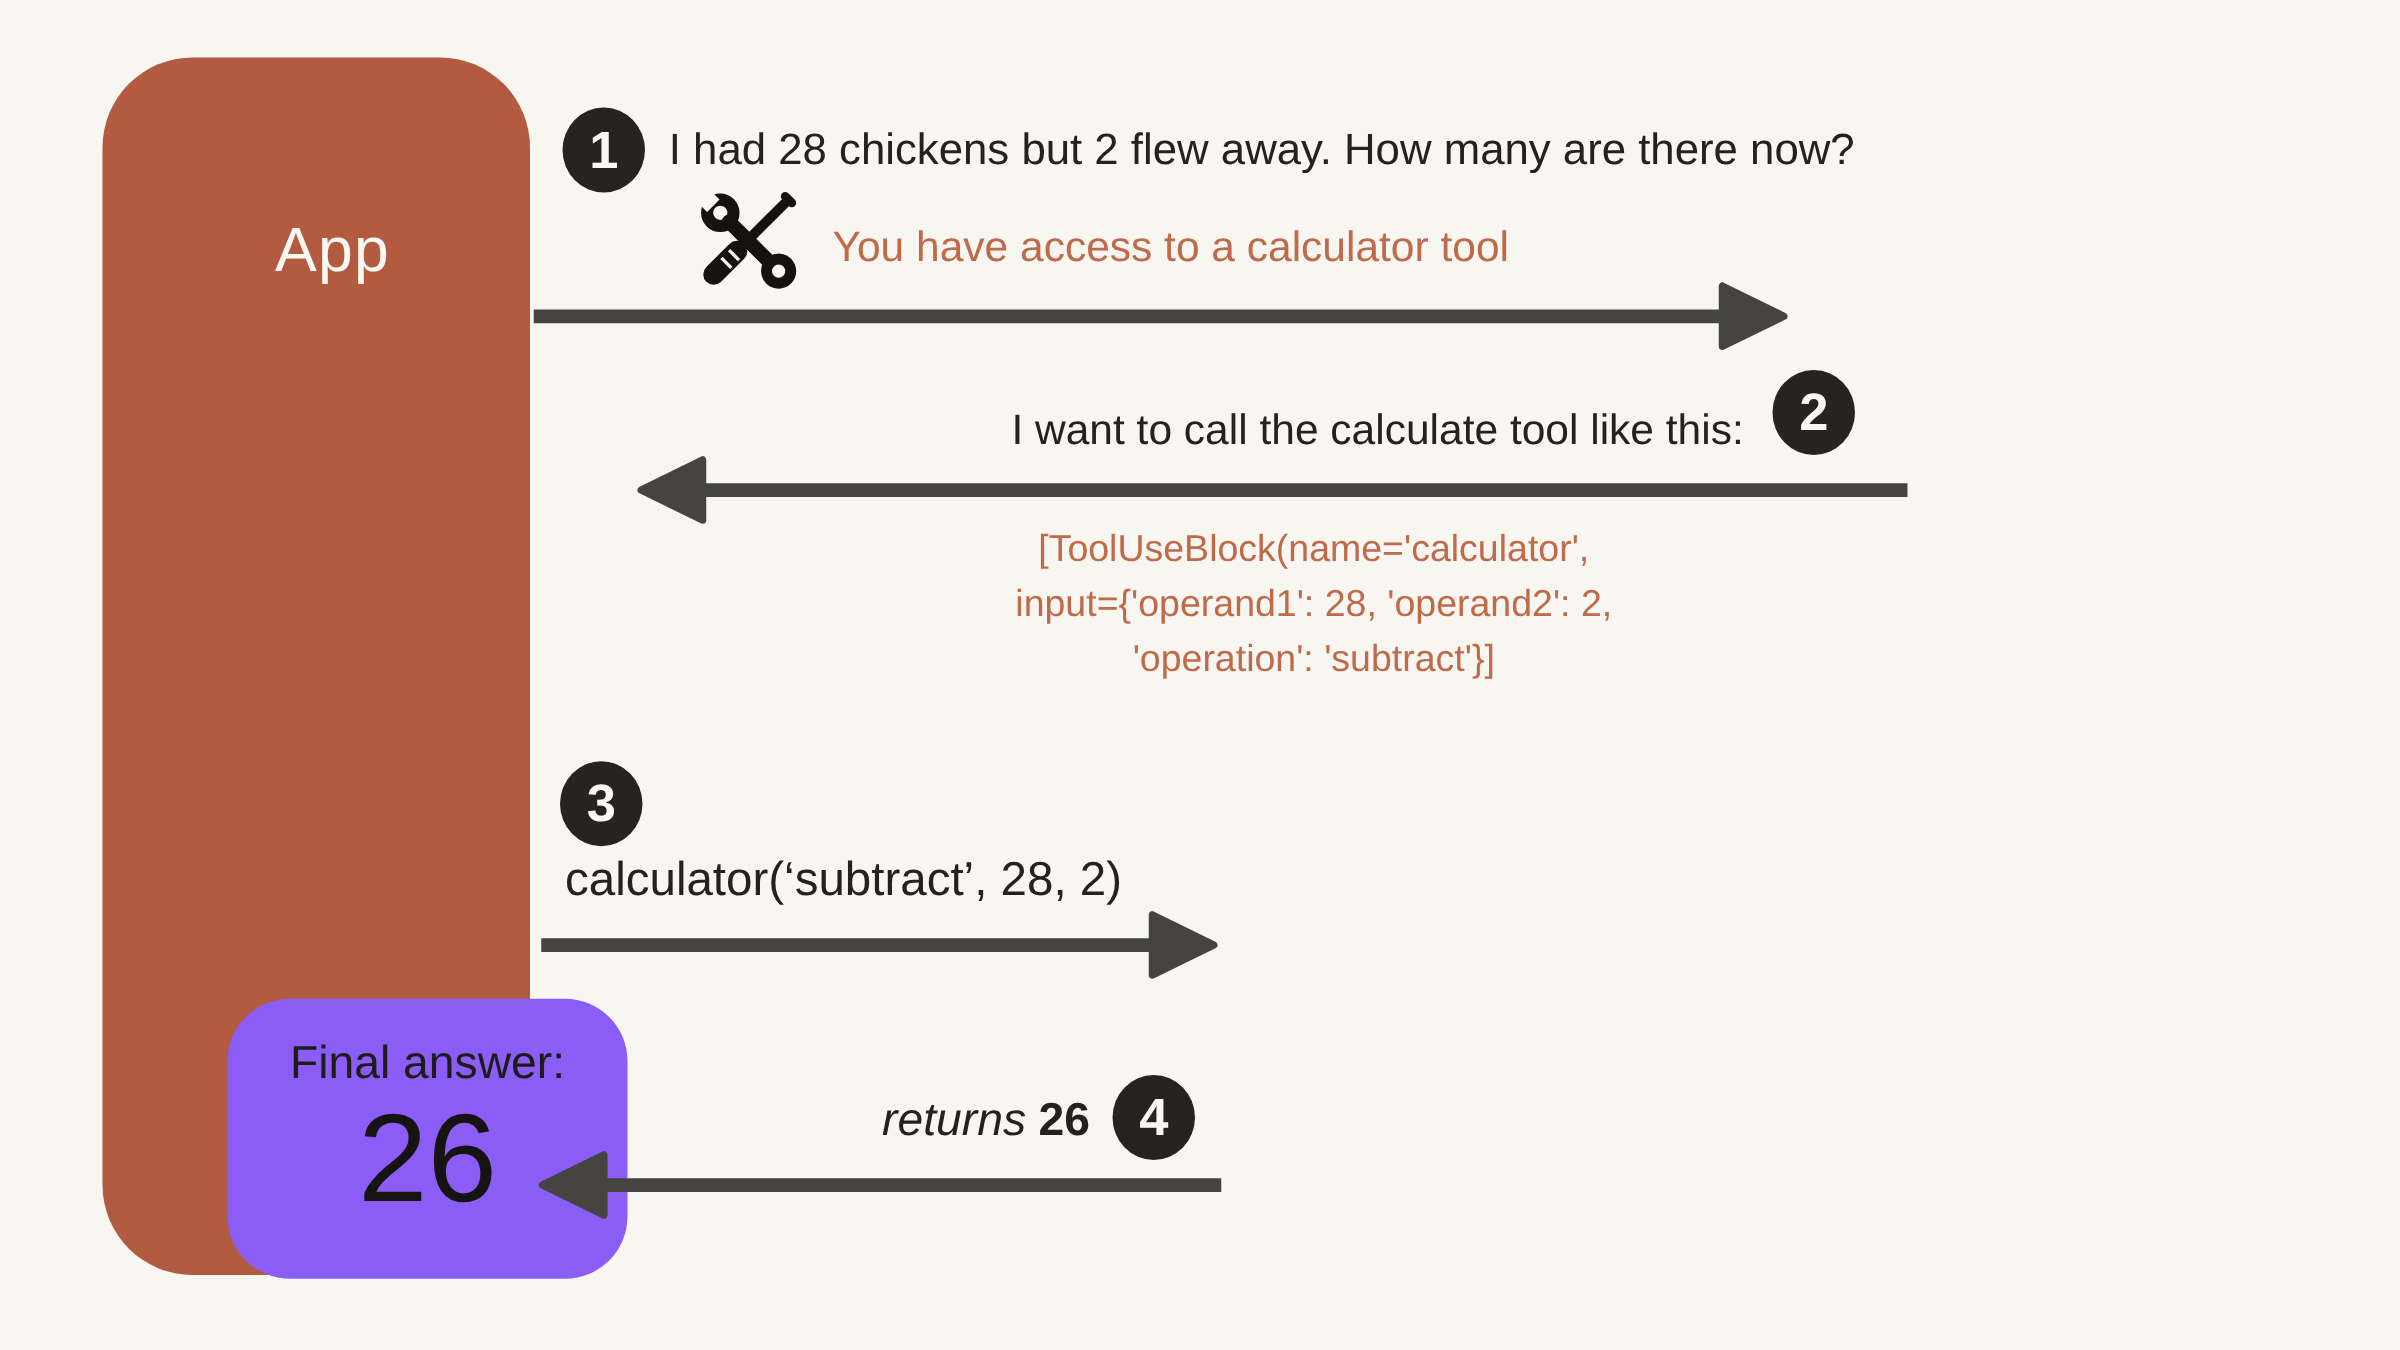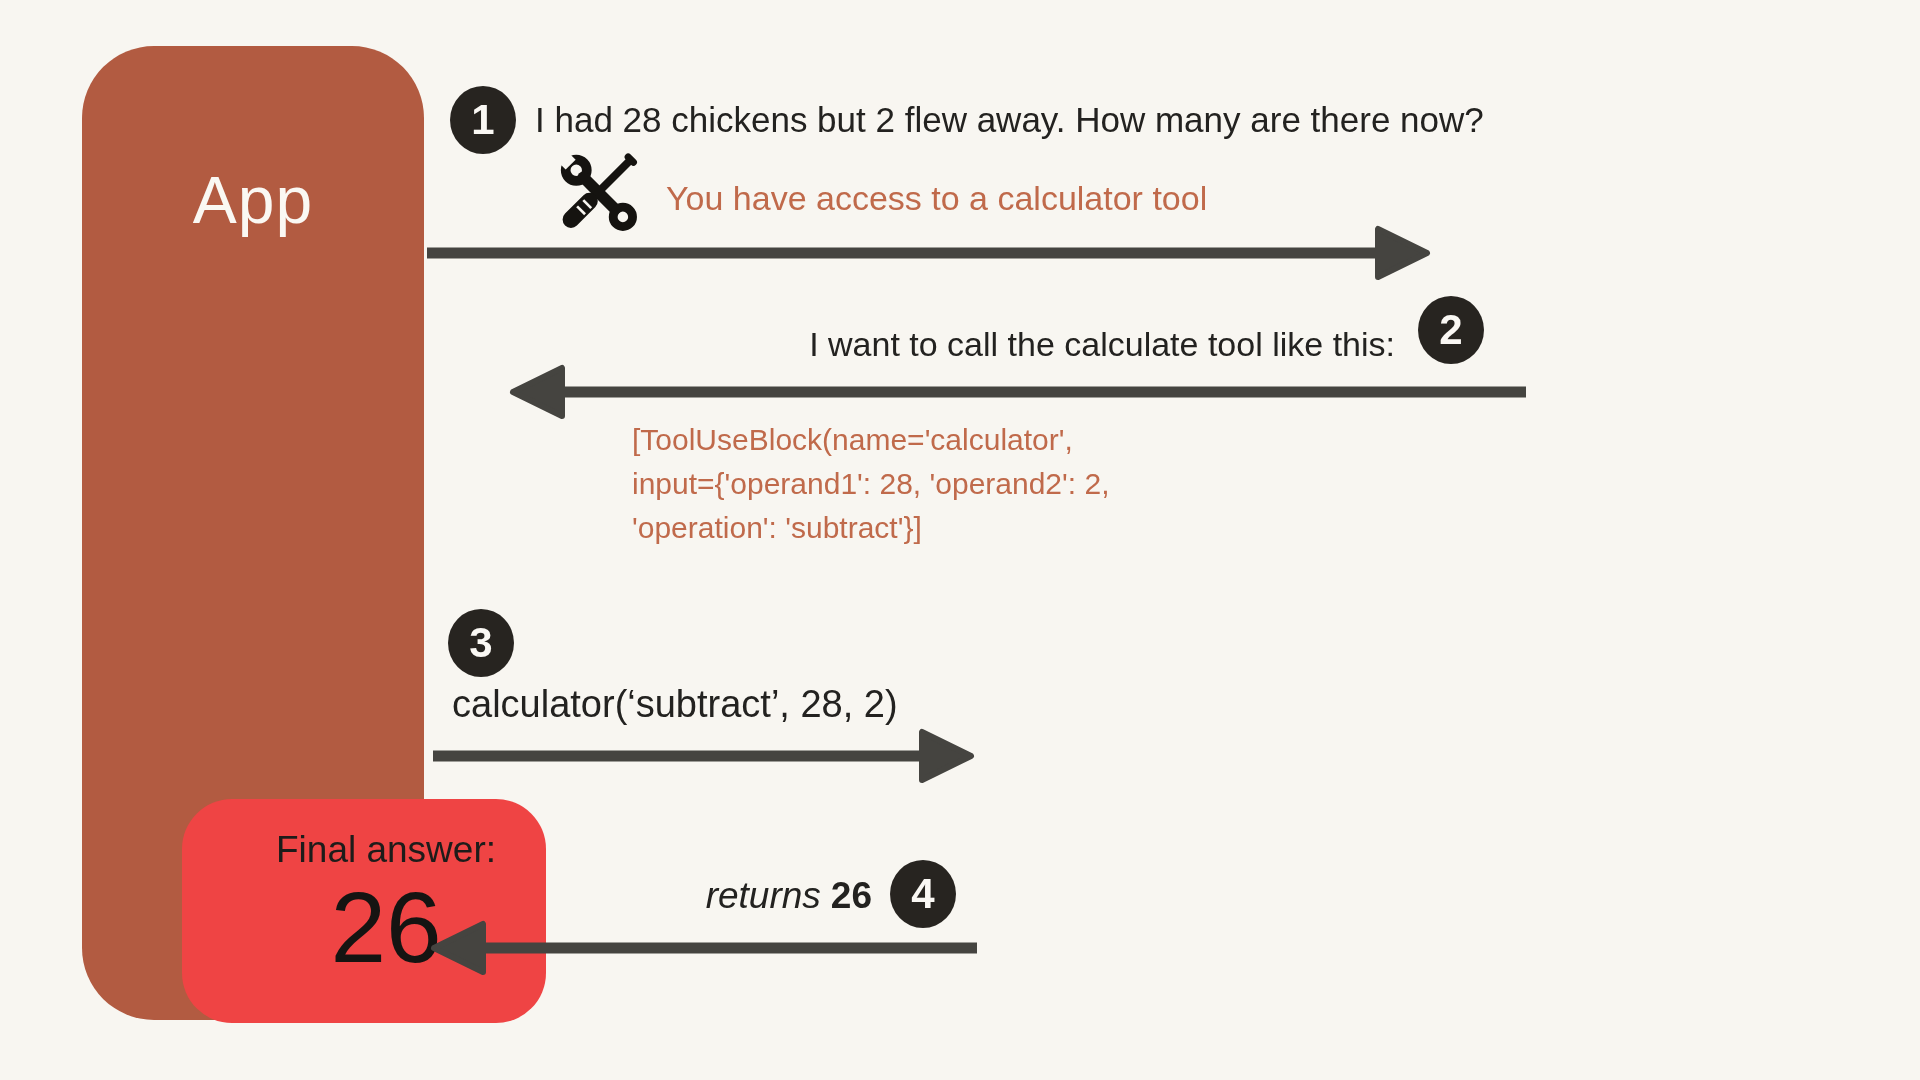--- a/index.html
+++ b/index.html
@@ -10,57 +10,57 @@
     overflow: hidden;
     background: #f8f6f1;
     font-family: "Liberation Sans", sans-serif;
     color: #232220;
   }
   .box { position: absolute; border-radius: 72px; background: #b25b41; }
   .app-box   { left: 82px;   top: 46px; width: 342px; height: 974px; }
   .model-box { left: 1527px; top: 48px; width: 347px; height: 972px; }
   .box-label {
     position: absolute; left: 0; top: 104px; width: 100%;
-    text-align: center; font-size: 66px; line-height: 100px;
-    color: #faf8f3; letter-spacing: 1px;
+    text-align: center; font-size: 50px; line-height: 100px;
+    color: #faf8f3; letter-spacing: 1px; padding-left: 13px;
   }
   .starburst { position: absolute; left: 50px; top: 168px; }
 
   .calc-box {
     position: absolute; left: 1012px; top: 680px; width: 336px; height: 294px;
     border-radius: 52px; background: #cf9c72;
   }
   .calc-label {
     position: absolute; left: 0; top: 84px; width: 100%;
     text-align: center; font-size: 45px; line-height: 60px; color: #faf5ee;
   }
 
   .final-box {
     position: absolute; left: 100px; top: 753px; width: 320px; height: 224px;
-    border-radius: 50px; background: #ef4444; text-align: center; padding-left: 44px;
+    border-radius: 50px; background: #8b5cf6; text-align: center;
   }
   .final-label { margin-top: 30px; font-size: 37px; line-height: 42px; color: #1d1c1a; }
   .final-value { margin-top: 4px; font-size: 100px; line-height: 104px; color: #151412; }
 
   .num-badge {
     position: absolute; width: 66px; height: 68px; border-radius: 50%;
     background: #272420; color: #faf8f4; text-align: center;
     font-size: 42px; line-height: 68px; font-weight: bold;
   }
   .badge-1 { left: 450px;  top: 86px;  }
   .badge-2 { left: 1418px; top: 296px; }
   .badge-3 { left: 448px;  top: 609px; }
   .badge-4 { left: 890px;  top: 860px; }
 
   .msg { position: absolute; font-size: 35px; line-height: 44px; white-space: nowrap; }
   .step1-message { left: 535px; top: 98px; }
   .step1-system  { left: 666px; top: 176px; font-size: 34px; color: #c06a4b; }
   .step2-message { right: 525px; top: 322px; font-size: 34px; }
   .step2-code {
-    left: 632px; top: 418px; width: 700px; 
+    left: 701px; top: 418px; width: 700px; text-align: center;
     font-size: 30px; line-height: 44px; color: #c06a4b; white-space: normal;
   }
   .step3-call { left: 452px; top: 682px; font-size: 38px; }
   .step4-return { right: 1048px; top: 874px; font-size: 37px; }
   .step4-return .ret-word { font-style: italic; margin-top: 16px; }
   .step4-return .ret-val  { font-weight: bold; margin-left: 10px; }
 
   .arrow-layer, .tools-svg { position: absolute; pointer-events: none; }
   .arrow-layer { left: 0; top: 0; }
   .tools-svg { left: 556px; top: 150px; }

